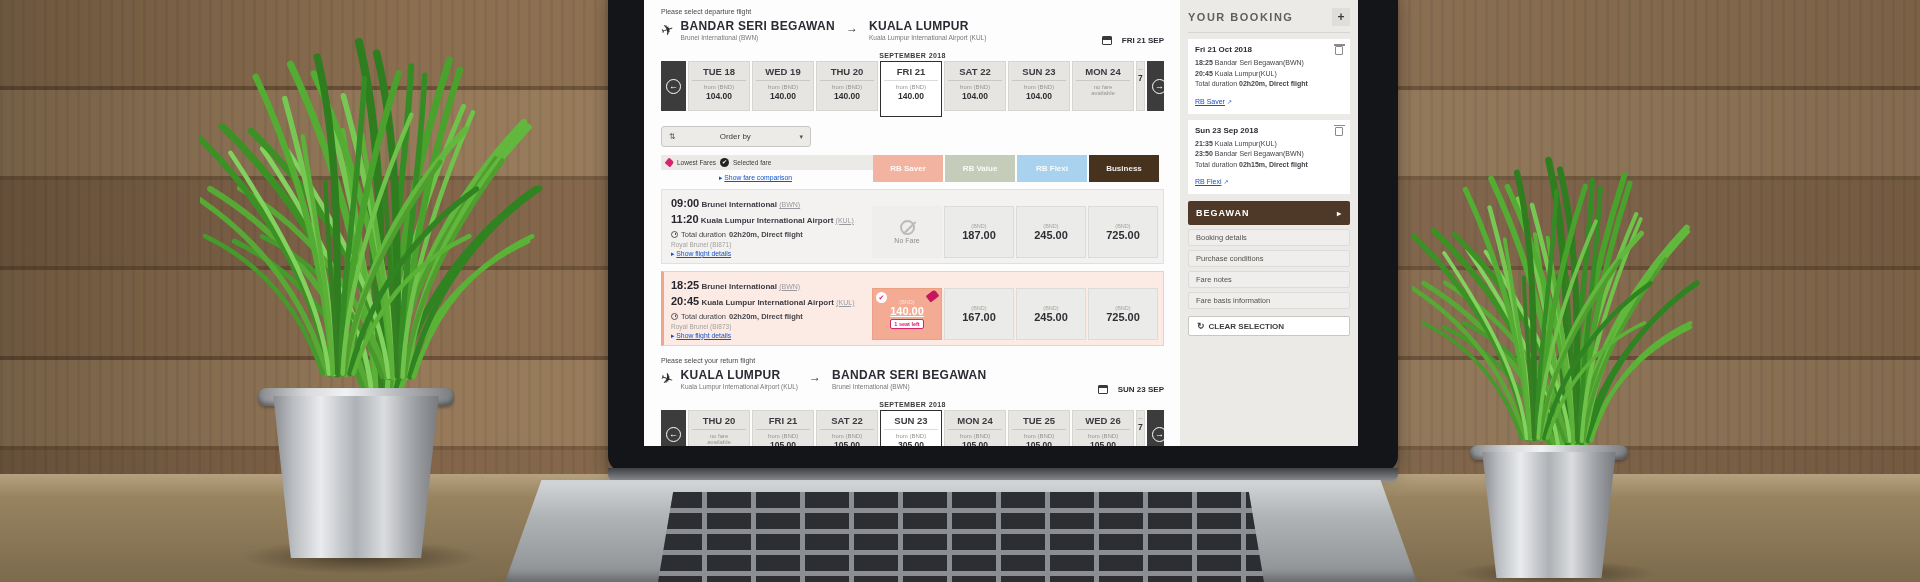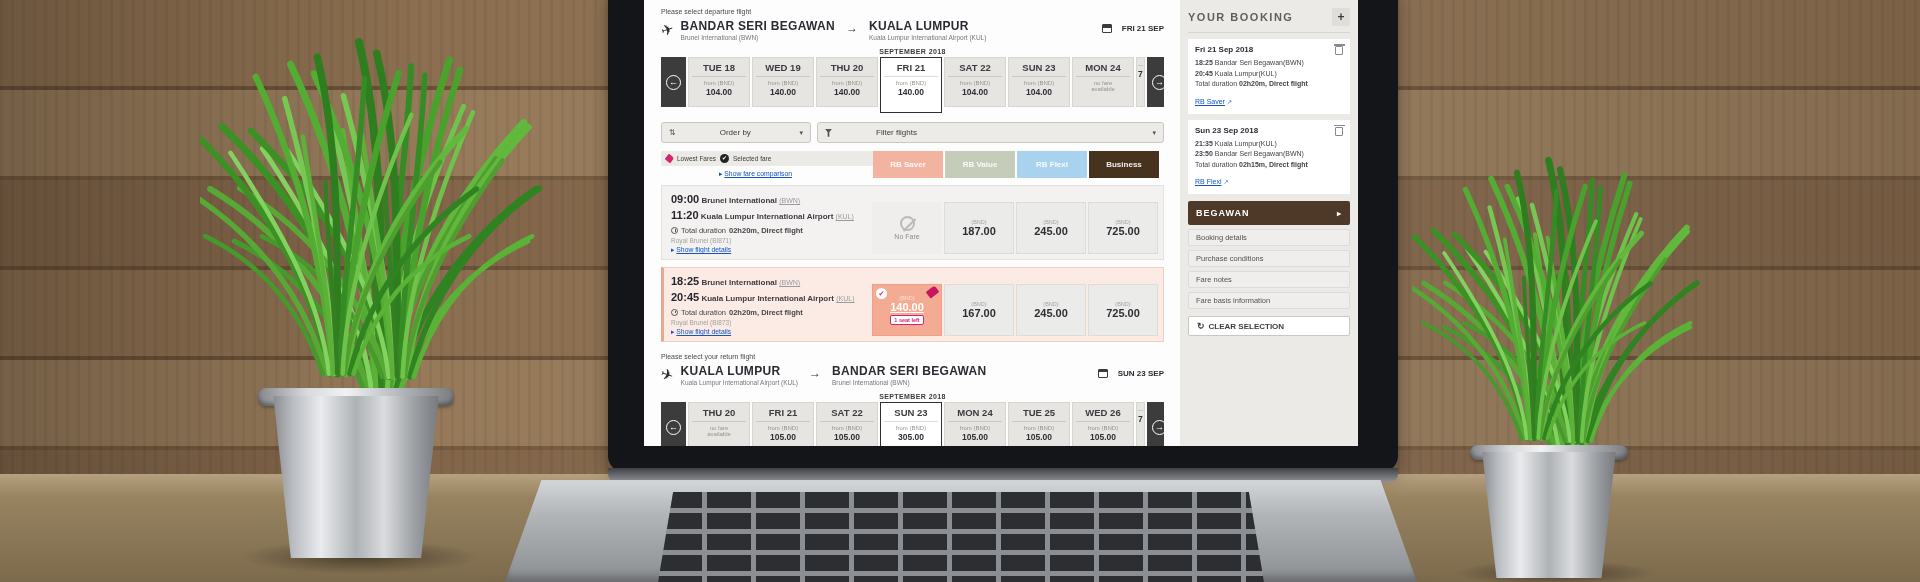--- a/index.html
+++ b/index.html
@@ -52,21 +52,21 @@
   .screen, .screen *{box-sizing:border-box;}
   .main{position:absolute;left:17px;top:5px;width:503px;color:#333;}
   .instr{font-size:7px;color:#4a4a4a;margin:3px 0 5px;}
   .route{display:flex;align-items:flex-start;gap:7px;}
   .plane{font-size:15px;color:#2d2d35;line-height:1;margin-top:2px;}
   .plane.dep{transform:rotate(-18deg);}
   .plane.ret{transform:rotate(18deg);}
   .city{font-size:12px;font-weight:bold;color:#2b2b33;letter-spacing:.3px;line-height:1.1;}
   .airport{font-size:6.5px;color:#77777d;margin-top:1px;}
   .r-arrow{font-size:12px;font-weight:bold;color:#2b2b33;margin:1px 4px 0;}
-  .date-badge{margin-left:auto;display:flex;align-items:center;gap:10px;font-size:8px;font-weight:bold;color:#2b2b33;margin-top:4px;justify-content:flex-end;}
+  .date-badge{margin-left:auto;display:flex;align-items:center;gap:10px;font-size:8px;font-weight:bold;color:#2b2b33;margin-top:16px;justify-content:flex-end;}
   .cal{width:10px;height:9px;border:1px solid #3a3a3a;border-radius:1px;position:relative;}
   .cal:before{content:"";position:absolute;left:0;right:0;top:0;height:2.5px;background:#3a3a3a;}
 
   .month{font-size:7px;font-weight:bold;text-align:center;color:#3a3a3a;margin:7px 0 2px;letter-spacing:.4px;}
   .carousel{display:flex;gap:2px;align-items:flex-start;overflow:hidden;width:503px;}
   .cnav{flex:0 0 25px;height:50px;background:#3c3c3c;display:flex;align-items:center;justify-content:center;cursor:pointer;}
   .cnav-c{width:15px;height:15px;border:1.5px solid #fff;border-radius:50%;color:#fff;font-size:9px;line-height:13px;text-align:center;font-weight:bold;}
   .dcard{flex:0 0 62px;height:50px;background:#e6e5e2;border:1px solid #d6d5d2;padding:4px 3px 2px;text-align:center;cursor:pointer;}
   .dcard.sel{background:#fff;border:1px solid #2f2f2f;height:56px;position:relative;z-index:2;}
   .dcard.partial{flex:0 0 9px;overflow:hidden;padding:4px 1px;text-align:left;}
@@ -279,25 +279,20 @@
             <span class="cnav-c">→</span>
           </div>
       </div>
 
       <div class="toolbar">
         <div class="dd order">
           <span class="sorticon">⇅</span>
           <span class="lbl">Order by</span>
           <span class="caret">▾</span>
         </div>
-        <div class="dd filter">
-          <span class="funnel"></span>
-          <span class="lbl">Filter flights</span>
-          <span class="caret">▾</span>
-        </div>
       </div>
 
       <div class="farebar">
         <div class="legendbox">
           <div class="legend">
             <span class="tagicon"></span>
             <span>Lowest Fares</span>
             <span class="chkicon">✔</span>
             <span>Selected fare</span>
           </div>
@@ -465,21 +460,21 @@
 
     <div class="side">
       <div class="sb-head">
         <span class="sb-title">YOUR BOOKING</span>
         <span class="sb-plus">+</span>
       </div>
 
 
       <div class="sb-card">
         <span class="trash"></span>
-        <div class="seg-date">Fri 21 Sep 2018</div>
+        <div class="seg-date">Fri 21 Oct 2018</div>
         <div class="seg-line"><span class="t">18:25</span>
           <span>Bandar Seri Begawan(BWN)</span></div>
         <div class="seg-line"><span class="t">20:45</span>
           <span>Kuala Lumpur(KUL)</span></div>
         <div class="seg-line"><span>Total duration</span>
           <span class="t">02h20m, Direct flight</span></div>
         <span class="seg-fare">
           <span>RB Saver</span></span><span class="ext">↗</span>
       </div>
 

